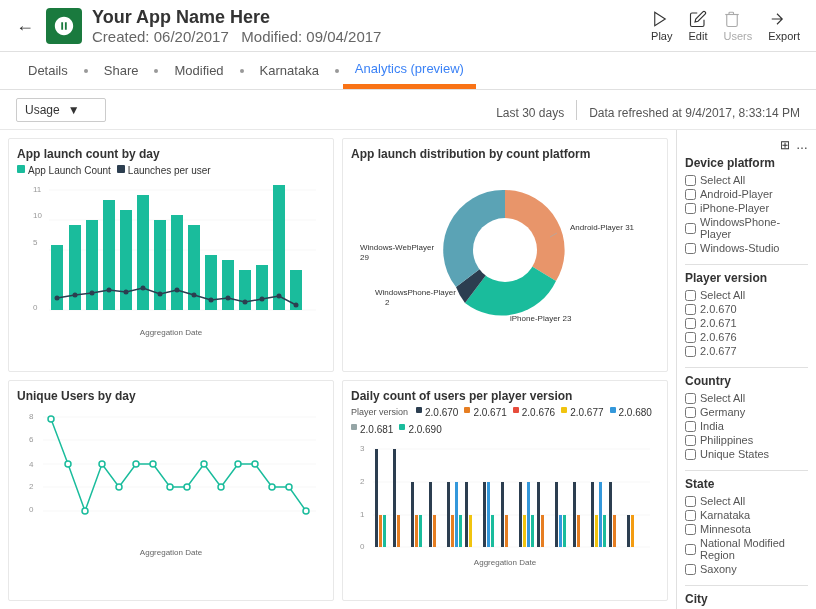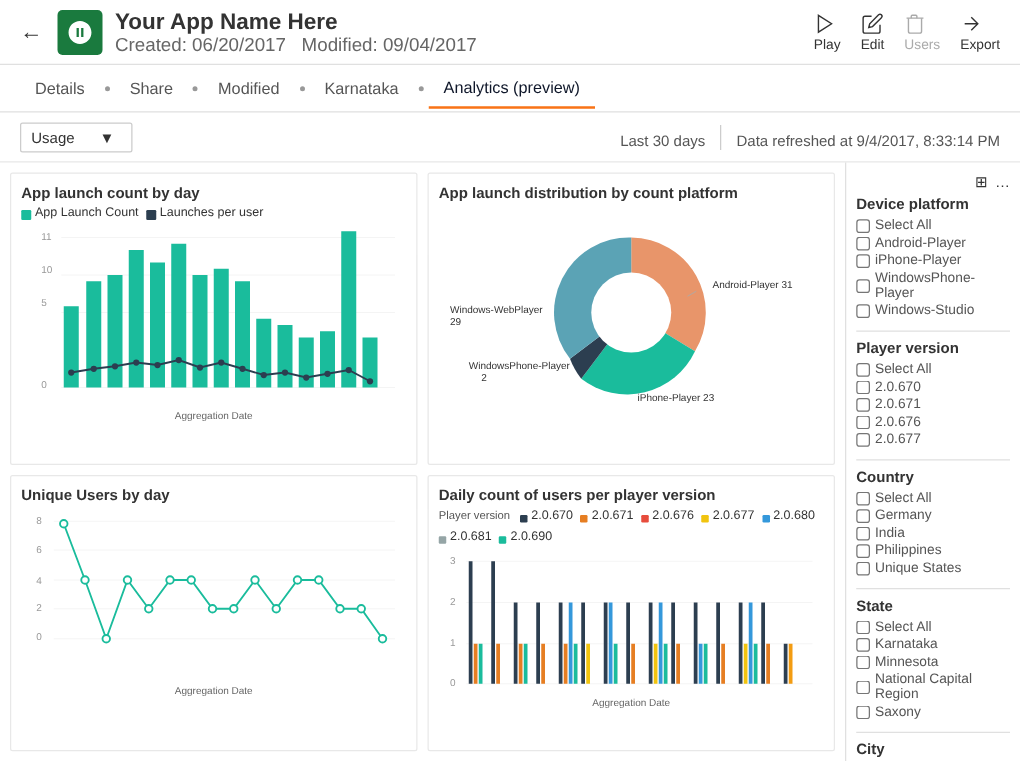--- a/index.html
+++ b/index.html
@@ -14,26 +14,26 @@
     .header-title { font-size: 18px; font-weight: 700; color: #333; }
     .header-subtitle { font-size: 15px; color: #666; }
     .header-actions { display: flex; gap: 16px; align-items: center; }
     .header-action { display: flex; flex-direction: column; align-items: flex-start; cursor: pointer; color: #333; font-size: 11px; gap: 2px; }
     .header-action svg { width: 18px; height: 18px; }
     .header-action.disabled { color: #aaa; }
 
     
     .nav-tabs { display: flex; align-items: center; padding: 0 16px; border-bottom: 1px solid #e0e0e0; height: 38px; gap: 4px; }
     .nav-tab { padding: 8px 12px; font-size: 13px; color: #555; cursor: pointer; position: relative; display: flex; align-items: center; gap: 4px; }
-    .nav-tab.active { color: #0f172a; border-bottom: 2px solid #f97316; }
+    .nav-tab.active { color: #3b82f6; border-bottom: 5px solid #f97316; }
     .nav-dot { width: 4px; height: 4px; border-radius: 50%; background: #999; }
 
     
     .toolbar { display: flex; align-items: center; padding: 8px 16px; border-bottom: 1px solid #e8e8e8; height: 40px; gap: 16px; }
-    .select-dropdown { border: 1px solid #ccc; border-radius: 2px; padding: 4px 8px; font-size: 12px; display: flex; align-items: center; gap: 20px; cursor: pointer; min-width: 90px; }
+    .select-dropdown { border: 1px solid #ccc; border-radius: 2px; padding: 4px 8px; font-size: 12px; display: flex; align-items: center; gap: 8px; cursor: pointer; min-width: 90px; }
     .toolbar-right { margin-left: auto; display: flex; align-items: flex-end; gap: 12px; font-size: 12px; color: #555; }
     .separator { width: 1px; height: 20px; background: #ccc; }
 
     
     .main { display: flex; height: calc(609px - 130px); }
     .charts-area { flex: 1; overflow: hidden; padding: 8px; }
     .charts-grid { display: grid; grid-template-columns: 1fr 1fr; gap: 8px; height: 100%; }
     .chart-panel { border: 1px solid #e8e8e8; border-radius: 2px; padding: 8px; overflow: hidden; }
     .chart-title { font-size: 12px; font-weight: 600; color: #333; margin-bottom: 4px; }
 
@@ -41,21 +41,21 @@
     .sidebar { width: 140px; border-left: 1px solid #e0e0e0; padding: 8px; overflow-y: auto; font-size: 11px; }
     .sidebar-section { margin-bottom: 10px; }
     .sidebar-section-title { font-size: 12px; font-weight: 600; margin-bottom: 4px; color: #333; }
     .sidebar-item { display: flex; align-items: center; gap: 4px; margin-bottom: 2px; color: #555; }
     .sidebar-item input[type=checkbox] { width: 11px; height: 11px; }
     .sidebar-item label { font-size: 11px; color: #555; cursor: pointer; }
     .sidebar-divider { height: 1px; background: #e0e0e0; margin: 6px 0; }
 
     
     .legend { display: flex; flex-wrap: wrap; gap: 6px; margin-bottom: 4px; }
-    .legend-item { display: flex; align-items: flex-end; gap: 3px; font-size: 10px; }
+    .legend-item { display: flex; align-items: flex-start; gap: 3px; font-size: 10px; }
     .legend-dot { width: 8px; height: 8px; border-radius: 1px; }
 
     
     .chart-svg-container { width: 100%; overflow: hidden; }
 
     
     .sidebar::-webkit-scrollbar { width: 4px; }
     .sidebar::-webkit-scrollbar-thumb { background: #ccc; border-radius: 2px; }
   </style>
 </head>
@@ -472,21 +472,21 @@
       <div class="sidebar-item">
         <input type="checkbox" style="">
         <label>Karnataka</label>
       </div>
       <div class="sidebar-item">
         <input type="checkbox" style="">
         <label>Minnesota</label>
       </div>
       <div class="sidebar-item">
         <input type="checkbox" style="">
-        <label>National Capital Region</label>
+        <label>National Modified Region</label>
       </div>
       <div class="sidebar-item">
         <input type="checkbox" style="">
         <label>Saxony</label>
       </div>
     </div>
     <div class="sidebar-divider"></div>
 
     <div class="sidebar-section">
       <div class="sidebar-section-title">City</div>

